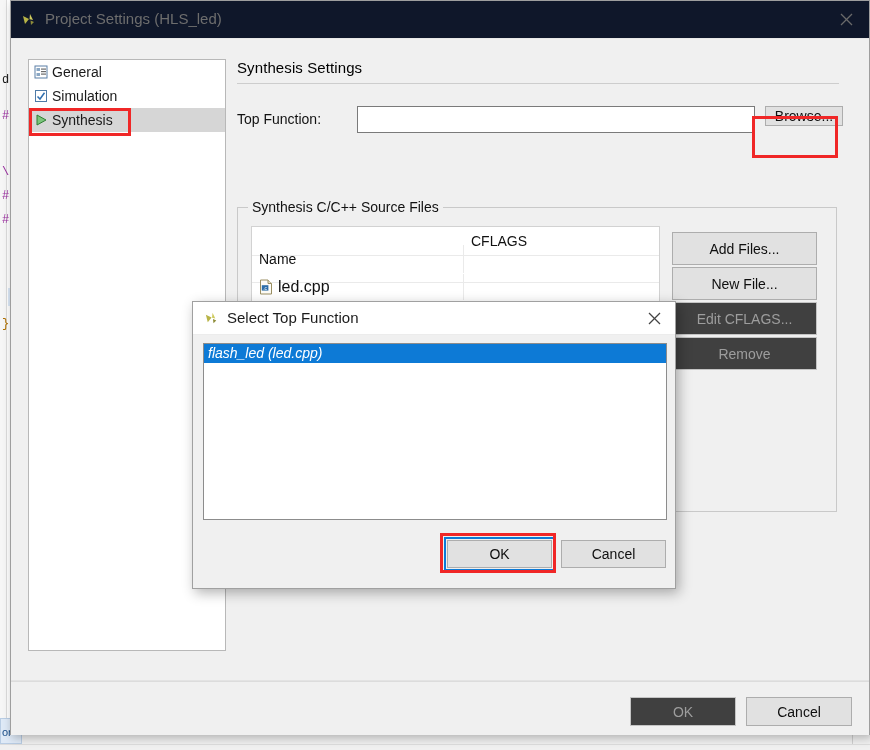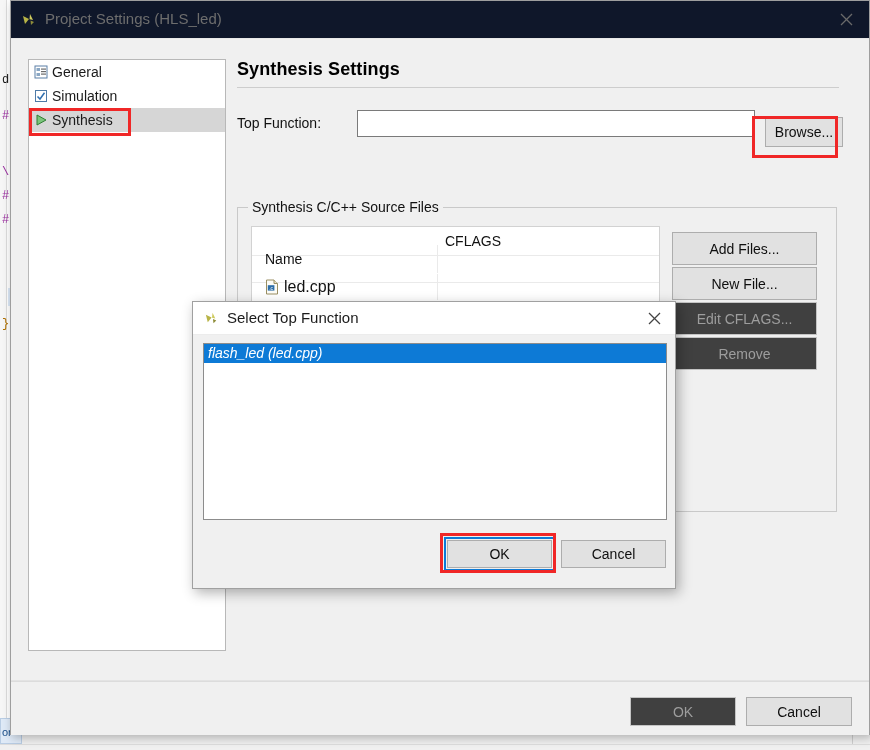--- a/index.html
+++ b/index.html
@@ -92,21 +92,21 @@
   .tree-item {
     position: relative; height: 24px; display: flex; align-items: center;
     padding-left: 4px; font-size: 14px; color: #1a1a1a;
   }
   .tree-item.selected { background: #d6d6d6; }
   .tree-ico { width: 16px; height: 16px; margin-right: 3px; flex: 0 0 16px; }
 
   
   .pane { position: absolute; left: 226px; top: 20px; width: 610px; }
   .pane-title {
-    font-size: 18px; font-weight: bold; color: #000;
+    font-size: 15px; font-weight: normal; color: #000;
     letter-spacing: .1px;
   }
   .pane-rule {
     margin-top: 7px; height: 1px; background: #cdcdcd; width: 602px;
   }
   .row-topfn {
     position: relative; margin-top: 22px; height: 28px;
   }
   .lbl-topfn {
     position: absolute; left: 0; top: 5px; font-size: 14px; color: #111;
@@ -117,40 +117,40 @@
     font-family: "Liberation Sans", sans-serif; font-size: 14px;
     padding: 0 4px; outline: none;
   }
   .btn {
     background: #e1e1e1; border: 1px solid #adadad;
     font-family: "Liberation Sans", sans-serif; font-size: 14px;
     color: #0f0f0f; cursor: default; padding: 0;
   }
   .btn.disabled { color: #9d9d9d; border-color: #c4c4c4; background: #404040; }
   .btn-browse {
-    position: absolute; left: 528px; top: 7px; width: 78px; height: 30px;
+    position: absolute; left: 528px; top: 0; width: 78px; height: 20px;
   }
 
   
   .groupbox {
     position: absolute; left: 226px; top: 168px; width: 600px; height: 305px;
     border: 1px solid #c9c9c9;
   }
   .groupbox-legend {
     position: absolute; left: 10px; top: -9px; background: #f0f0f0;
     padding: 0 4px; font-size: 14px; color: #111;
   }
   .files-table {
     position: absolute; left: 13px; top: 18px; width: 409px; height: 275px;
     background: #ffffff; border: 1px solid #d2d2d2;
     overflow: hidden;
   }
   .ftr { display: flex; height: 27px; align-items: center; }
   .ftr + .ftr { border-top: 1px solid #eaeaea; }
-  .fc-name { width: 186px; display: flex; align-items: center; padding-left: 13px;
+  .fc-name { width: 212px; display: flex; align-items: center; padding-left: 7px;
              border-right: 1px solid #eaeaea; height: 100%; margin-top: 36px; }
   .fc-flags { flex: 1; padding-left: 7px; display: flex; align-items: center; height: 100%; }
   .ftr.header { height: 28px; font-size: 14px; color: #111; }
   .ftr.header .fc-name, .ftr.header .fc-flags { border-right-color: #eaeaea; }
   .file-ico { width: 14px; height: 16px; margin-right: 5px; flex: 0 0 14px; }
   .fname { font-size: 16px; color: #111; }
 
   .gb-btn { position: absolute; left: 434px; width: 145px; height: 33px; }
 
   

